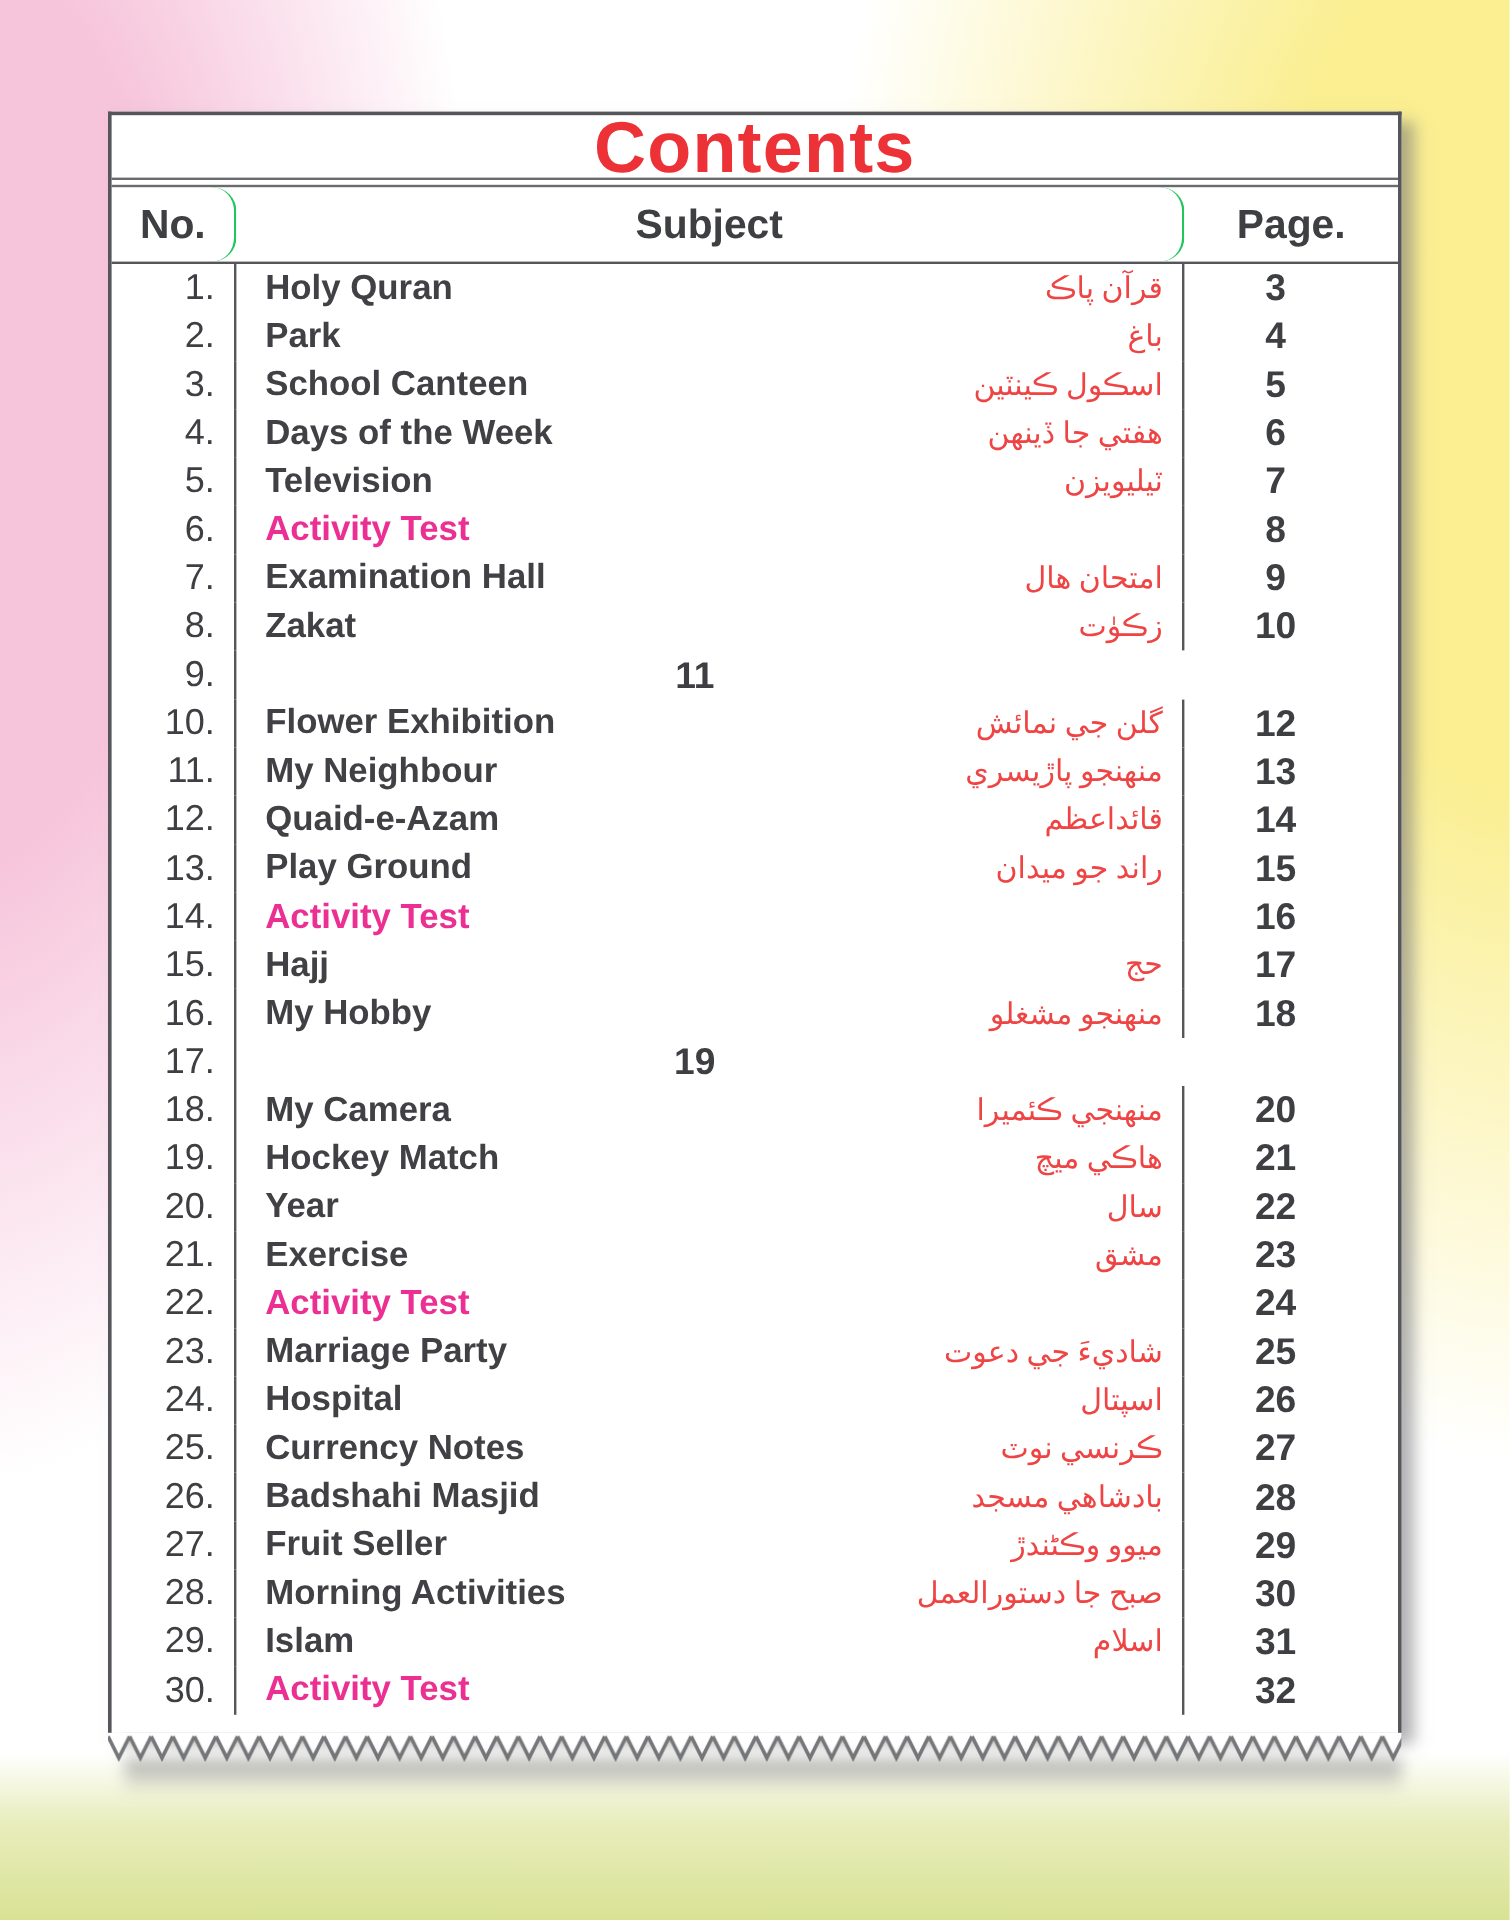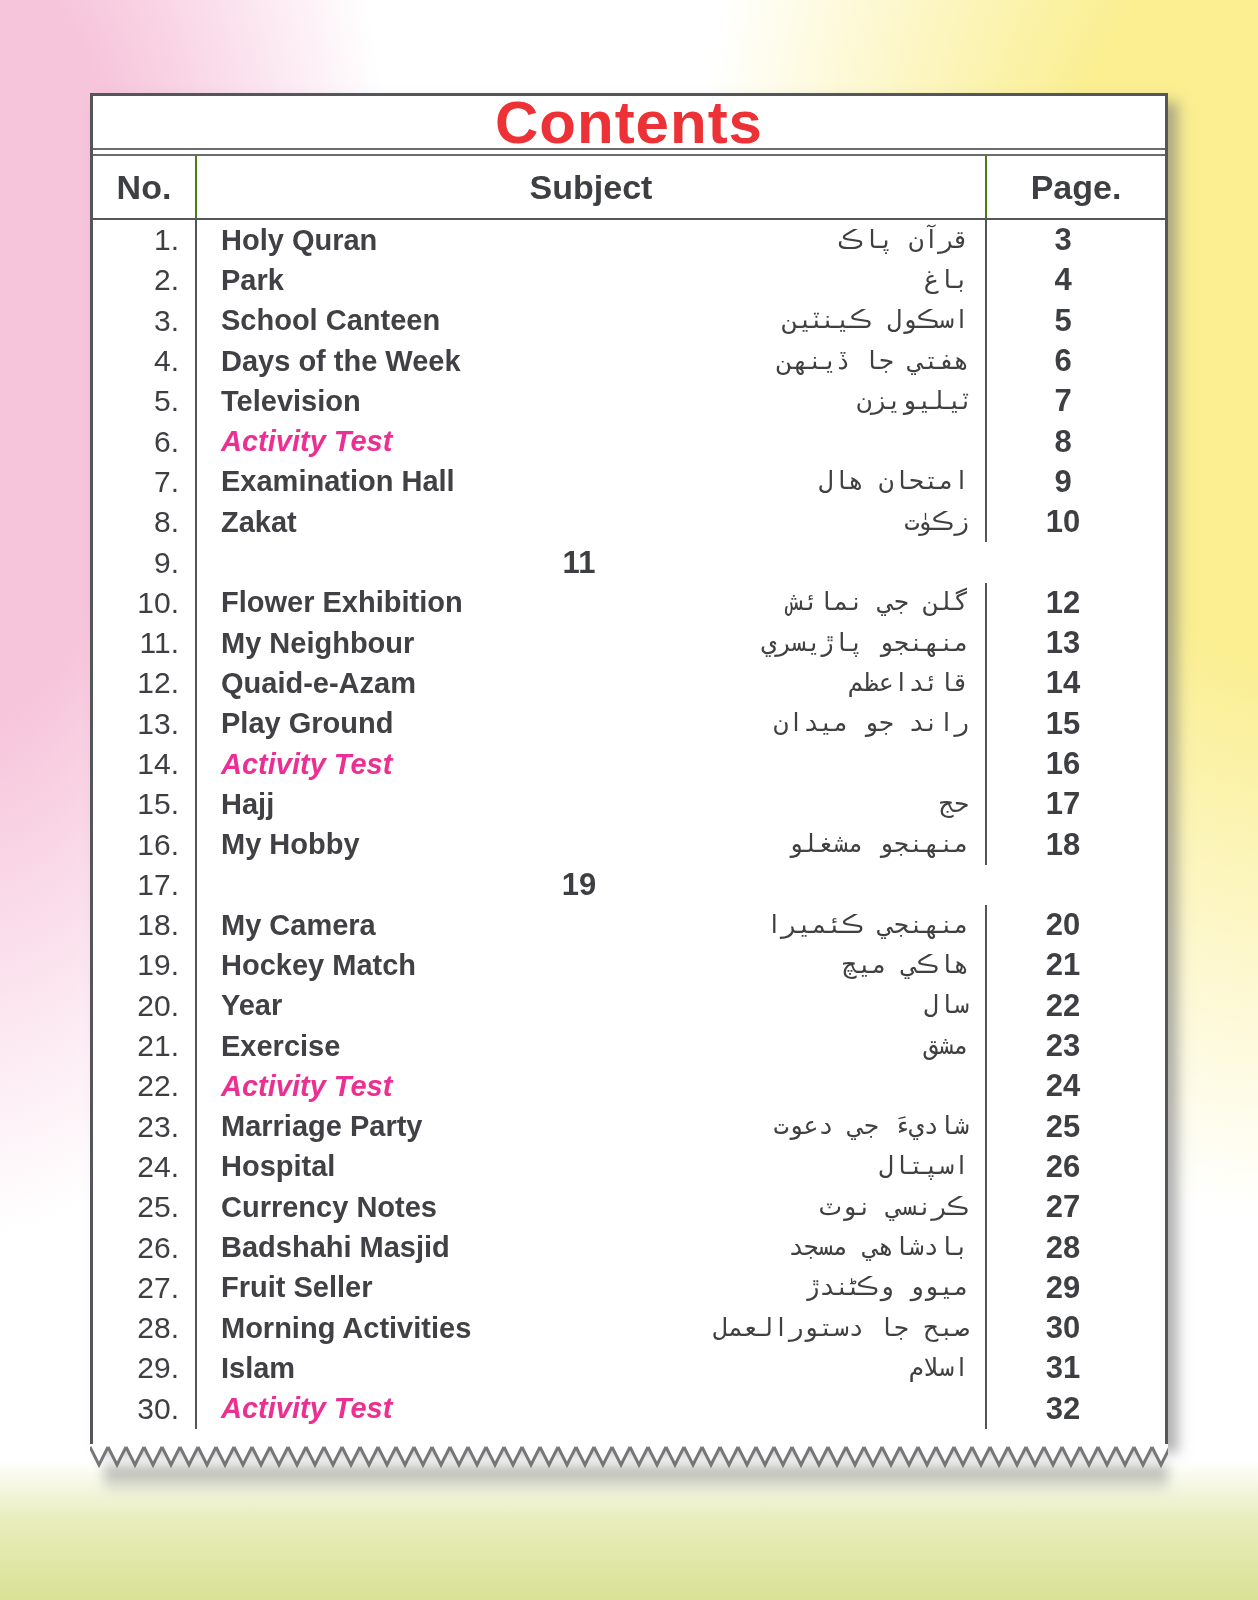--- a/index.html
+++ b/index.html
@@ -25,36 +25,36 @@
   .double-rule{
     height:8px;border-top:2px solid #6A6B6E;border-bottom:2px solid #6A6B6E;
     box-sizing:border-box;
   }
   .thead{
     display:grid;grid-template-columns:104px 790px 178px;height:62px;
     border-bottom:2px solid #55565A;
     font-weight:bold;font-size:34px;color:#3E3F42;
   }
   .th{display:flex;align-items:center;justify-content:center;box-sizing:border-box;height:100%;}
-  .th-no,.th-subject{border-right:2px solid #4d7c0f;}
+  .th-no,.th-subject{border-right:2px solid #22c55e;border-radius:20px;}
   .tbody{}
   .row{display:grid;grid-template-columns:104px 790px 178px;height:40.3px;}
   .cell{box-sizing:border-box;height:100%;display:flex;align-items:center;}
   .cell-no{
     justify-content:flex-end;padding-right:16px;border-right:2px solid #55565A;
     font-size:30px;color:#3E3F42;
   }
   .cell-subject{
     justify-content:space-between;padding:0 16px 0 24px;border-right:2px solid #55565A;
   }
   .en{font-weight:bold;font-size:29px;color:#414145;white-space:nowrap;}
-  .en.hl{color:#EC2F92;font-style:italic;}
+  .en.hl{color:#EC2F92;}
   .native{
-    font-family:Liberation Mono, monospace;direction:rtl;unicode-bidi:isolate;
-    font-size:25px;color:#404040;white-space:nowrap;
+    font-family:Liberation Serif, serif;direction:rtl;unicode-bidi:isolate;
+    font-size:25px;color:#ef4444;white-space:nowrap;
   }
   .cell-page{justify-content:center;padding-right:26px;font-weight:bold;font-size:31px;color:#3E3F42;}
   .zigzag{position:absolute;left:90px;top:1444px;}
   .zig-shadow{
     position:absolute;left:104px;top:1466px;width:1064px;height:28px;
     background:linear-gradient(to bottom, rgba(105,105,108,0.55), rgba(105,105,108,0));
     filter:blur(6px);
   }
 </style>
 </head>

